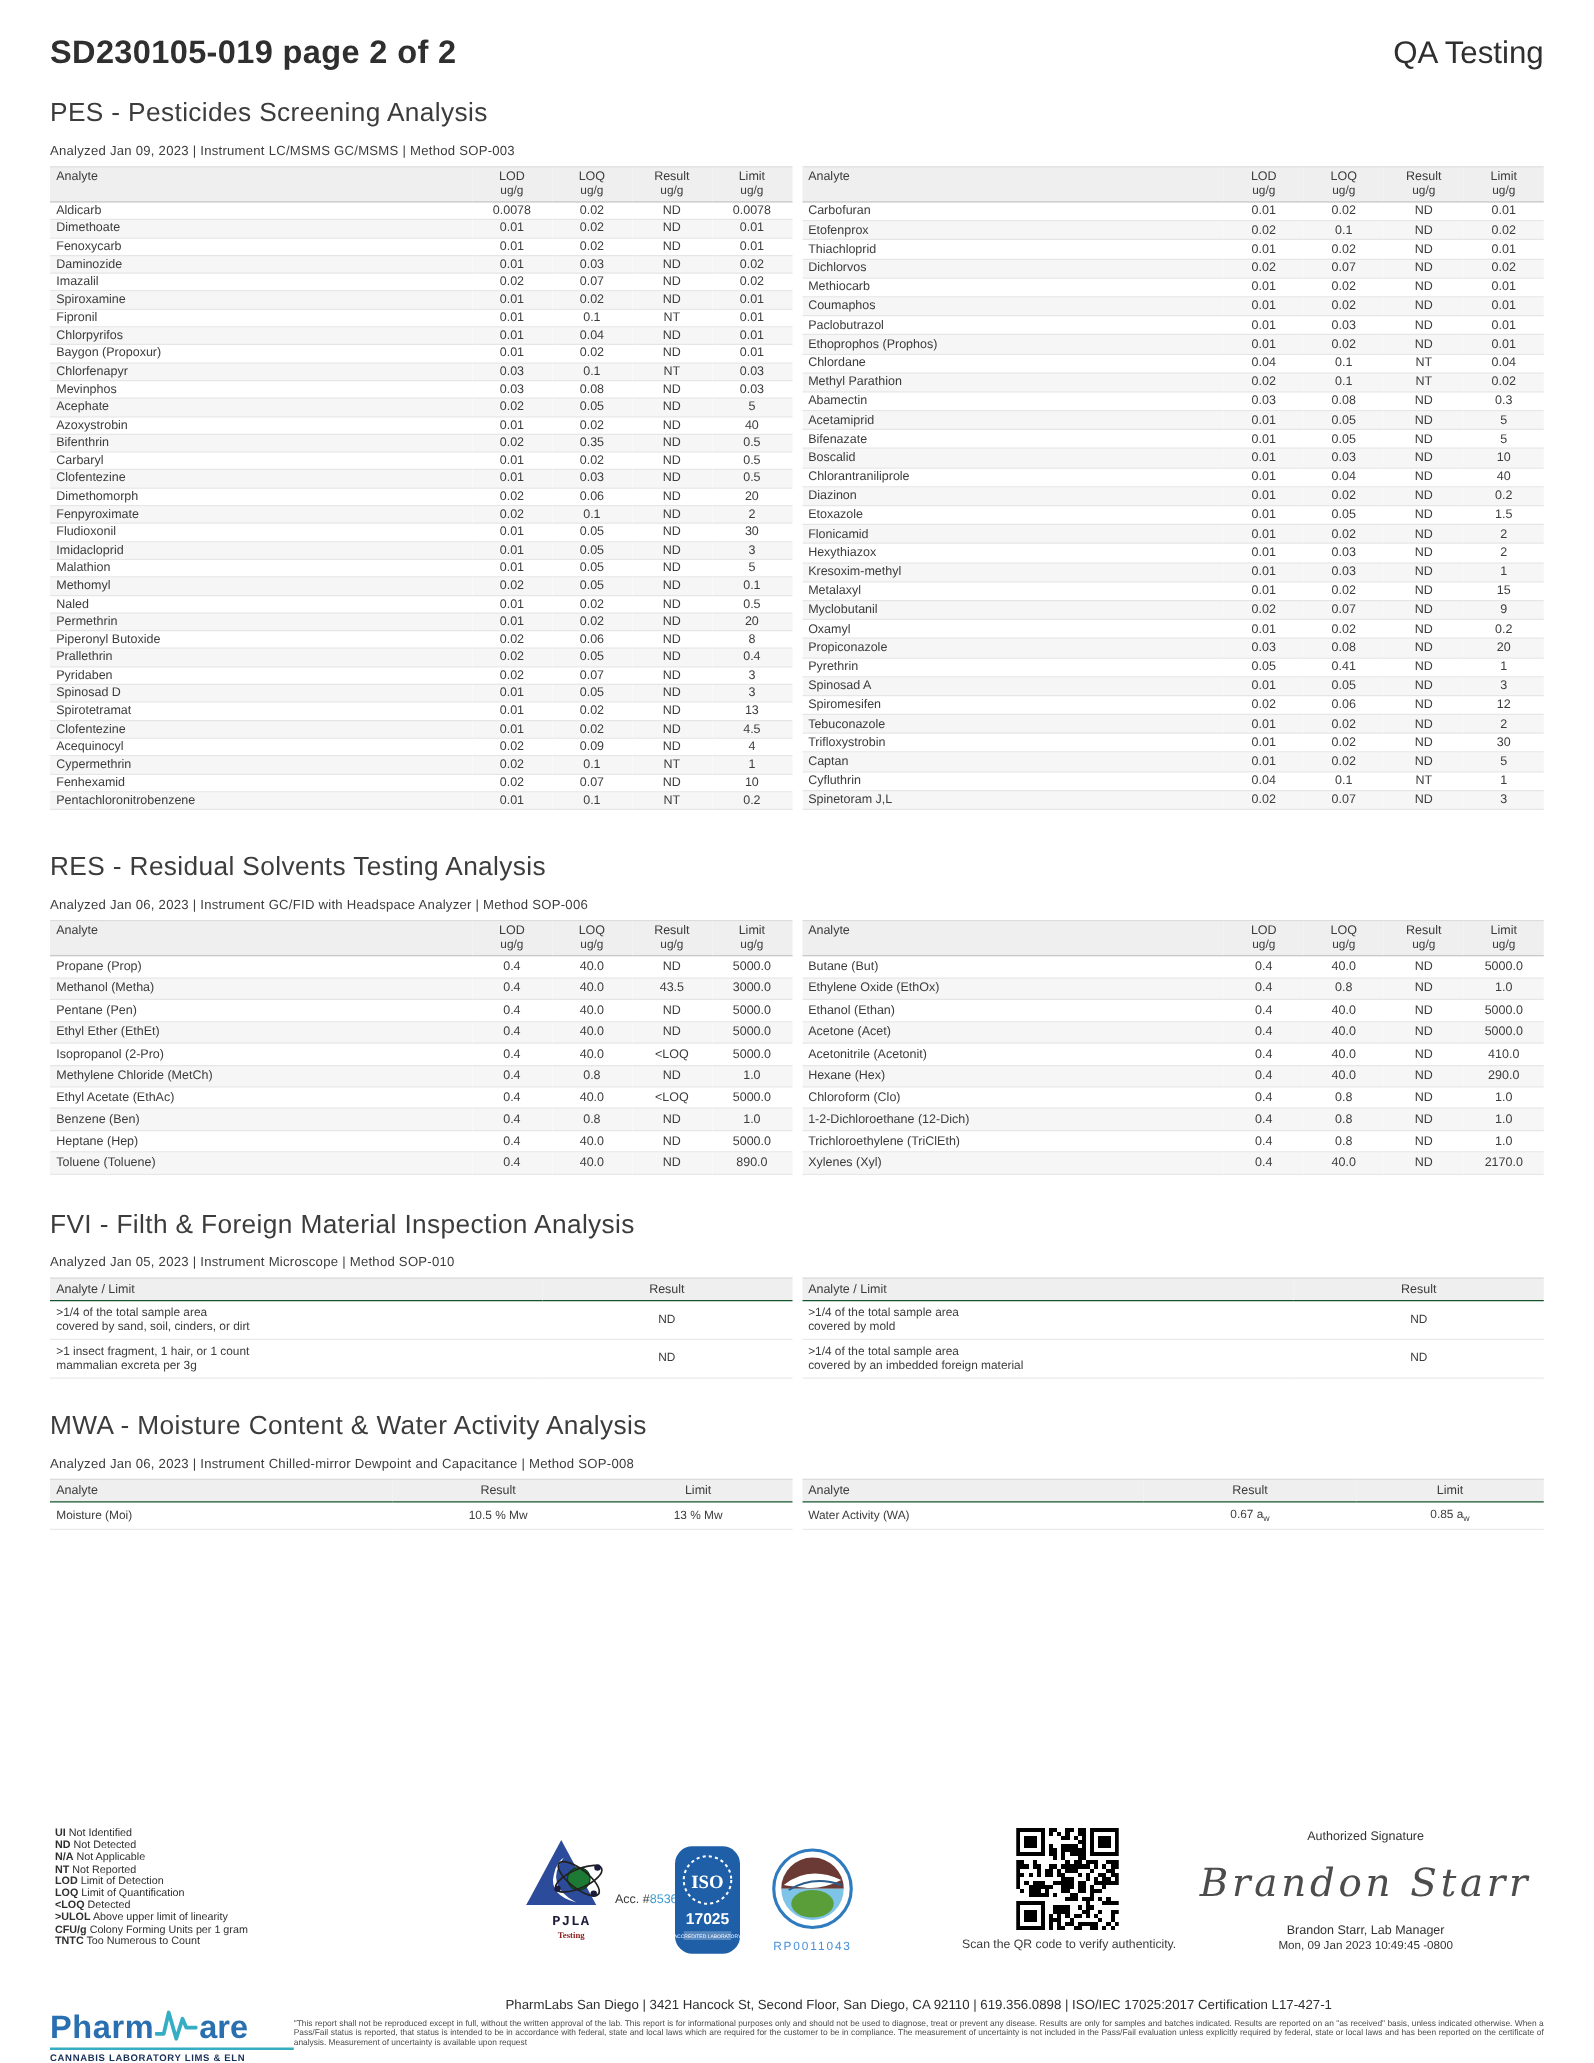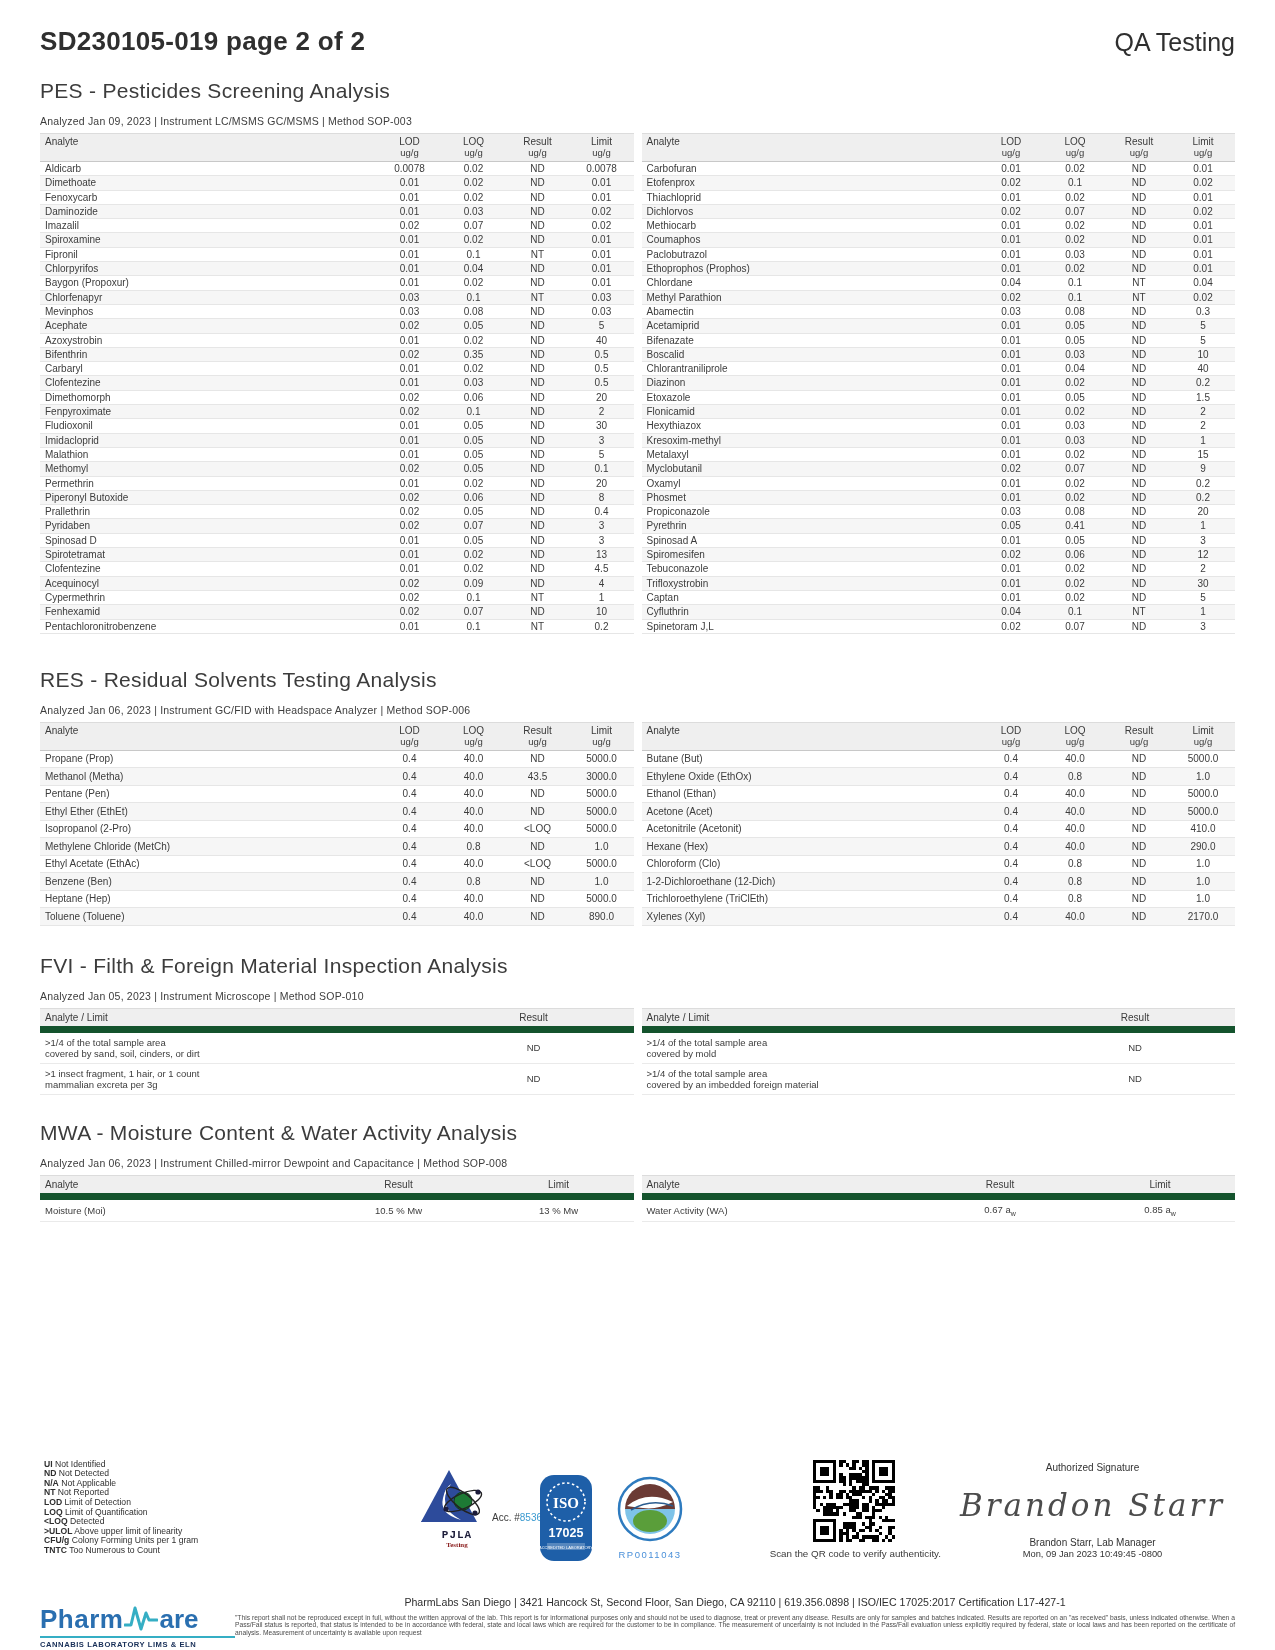--- a/index.html
+++ b/index.html
@@ -50,21 +50,21 @@
   .res-nd  { color:#2e7f5e; }
   .res-nt  { color:#46b9dc; }
   .res-loq { color:#e9a81f; }
   .res-val { color:#3a53c8; }
 
   
   table.wide { width:50%; }
   table.wide th {
     background:#efefef; font-weight:400; font-size:10px; color:#3b3b3b;
     text-align:left; padding:3px 5px; border-top:1px solid #dcdcdc;
-    border-bottom:7px solid #14532d;
+    border-bottom:1px solid #14532d;
   }
   table.wide th.c-res, table.wide td.c-res { text-align:center; }
   table.wide td { font-size:9.5px; padding:4px 5px; color:#3c3c3c; vertical-align:middle; border-bottom:1px solid #eaeaea; }
   table.wide td .l2 { display:block; }
   sub.aw { font-size:7px; }
 
   
   .footspace { height:238px; }
   .footrow { position:relative; height:122px; }
   .legend { position:absolute; left:4px; top:0; }
@@ -282,20 +282,27 @@
               <td>5</td>
             </tr>
             <tr>
               <td>Methomyl</td>
               <td>0.02</td>
               <td>0.05</td>
               <td class="res-nd">ND</td>
               <td>0.1</td>
             </tr>
             <tr>
+              <td>Naled</td>
+              <td>0.01</td>
+              <td>0.02</td>
+              <td class="res-nd">ND</td>
+              <td>0.5</td>
+            </tr>
+            <tr>
               <td>Permethrin</td>
               <td>0.01</td>
               <td>0.02</td>
               <td class="res-nd">ND</td>
               <td>20</td>
             </tr>
             <tr>
               <td>Piperonyl Butoxide</td>
               <td>0.02</td>
               <td>0.06</td>
@@ -534,27 +541,20 @@
             </tr>
             <tr>
               <td>Myclobutanil</td>
               <td>0.02</td>
               <td>0.07</td>
               <td class="res-nd">ND</td>
               <td>9</td>
             </tr>
             <tr>
               <td>Oxamyl</td>
-              <td>0.01</td>
-              <td>0.02</td>
-              <td class="res-nd">ND</td>
-              <td>0.2</td>
-            </tr>
-            <tr>
-              <td>Phosmet</td>
               <td>0.01</td>
               <td>0.02</td>
               <td class="res-nd">ND</td>
               <td>0.2</td>
             </tr>
             <tr>
               <td>Propiconazole</td>
               <td>0.03</td>
               <td>0.08</td>
               <td class="res-nd">ND</td>

